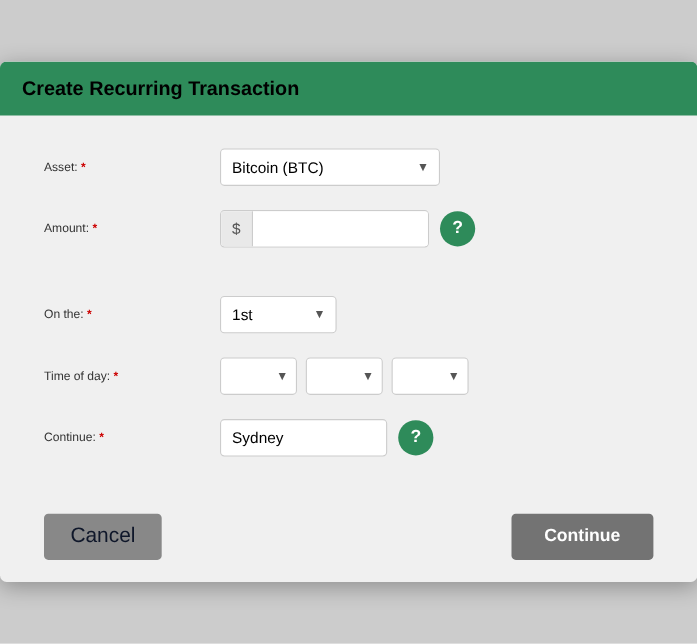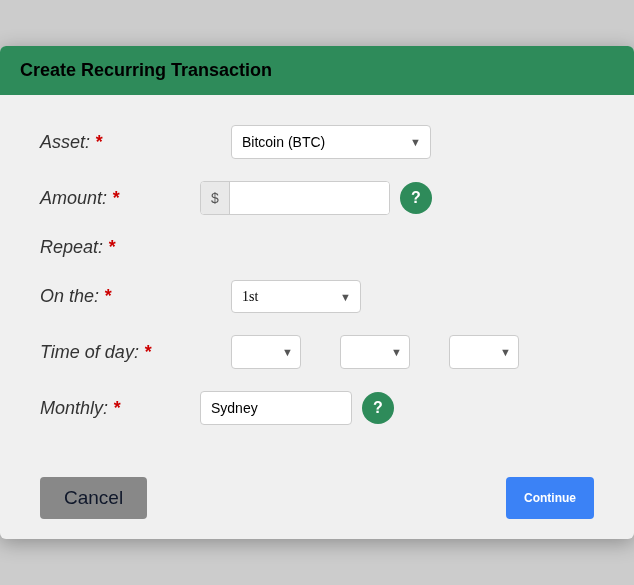--- a/index.html
+++ b/index.html
@@ -28,23 +28,22 @@
     .dialog-body {
       padding: 30px 40px 20px 40px;
     }
     .form-row {
       display: flex;
       align-items: center;
       margin-bottom: 22px;
     }
     .form-label {
       width: 160px;
-      font-size: 18px;
+      font-size: 11px;
       color: #333;
-      font-style: italic;
     }
     .required-star {
       color: #cc0000;
       font-weight: bold;
     }
     .form-control {
       flex: 1;
       display: flex;
       align-items: center;
       gap: 10px;
@@ -52,21 +51,20 @@
     select {
       background: white;
       border: 1px solid #ccc;
       border-radius: 4px;
       padding: 8px 10px;
       font-size: 14px;
       cursor: pointer;
       appearance: none;
       -webkit-appearance: none;
       background-image: none;
-      margin-left: 31px;
     }
     .select-wrapper {
       position: relative;
       display: inline-block;
     }
     .select-wrapper::after {
       content: '▼';
       position: absolute;
       right: 10px;
       top: 50%;
@@ -78,22 +76,21 @@
     .select-wrapper select {
       padding-right: 30px;
     }
     .asset-select {
       width: 200px;
     }
     .repeat-select {
       width: 200px;
     }
     .on-the-select {
-      width: 130px;
-      font-family: Liberation Serif, serif;
+      width: 106px;
     }
     .amount-wrapper {
       display: flex;
       align-items: center;
       border: 1px solid #ccc;
       border-radius: 4px;
       background: white;
       overflow: hidden;
       width: 190px;
     }
@@ -165,26 +162,26 @@
     .btn-cancel {
       background: #888;
       color: #0f172a;
       border: none;
       border-radius: 4px;
       padding: 10px 24px;
       font-size: 19px;
       cursor: pointer;
     }
     .btn-continue {
-      background: #3b82f6;
+      background: #737373;
       color: white;
       border: none;
       border-radius: 4px;
-      padding: 10px 18px;
-      font-size: 12px;
+      padding: 10px 30px;
+      font-size: 16px;
       cursor: pointer;
       font-weight: bold;
     }
   </style>
 </head>
 <body>
 
 <div class="dialog">
   <div class="dialog-header">
     <span>Create Recurring Transaction</span>
@@ -215,24 +212,20 @@
       <div class="form-control">
         <div class="amount-wrapper">
           <span class="dollar-sign">$</span>
           <input type="text" class="amount-input" style="">
         </div>
         <button class="help-btn">?</button>
       </div>
     </div>
 
     <div class="form-row">
-      <div class="form-label">
-        <span>Repeat:</span>
-        <span class="required-star">*</span>
-      </div>
     </div>
 
     <div class="form-row">
       <div class="form-label">
         <span>On the:</span>
         <span class="required-star">*</span>
       </div>
       <div class="form-control">
         <div class="select-wrapper">
           <select class="on-the-select">
@@ -277,21 +270,21 @@
               <option></option>
               <option>AM</option><option>PM</option>
             </select>
           </div>
         </div>
       </div>
     </div>
 
     <div class="form-row">
       <div class="form-label">
-        <span>Monthly:</span>
+        <span>Continue:</span>
         <span class="required-star">*</span>
       </div>
       <div class="form-control">
         <input type="text" class="timezone-input" value="Sydney" style="">
         <button class="help-btn">?</button>
       </div>
     </div>
 
   </div>
   <div class="dialog-footer">

